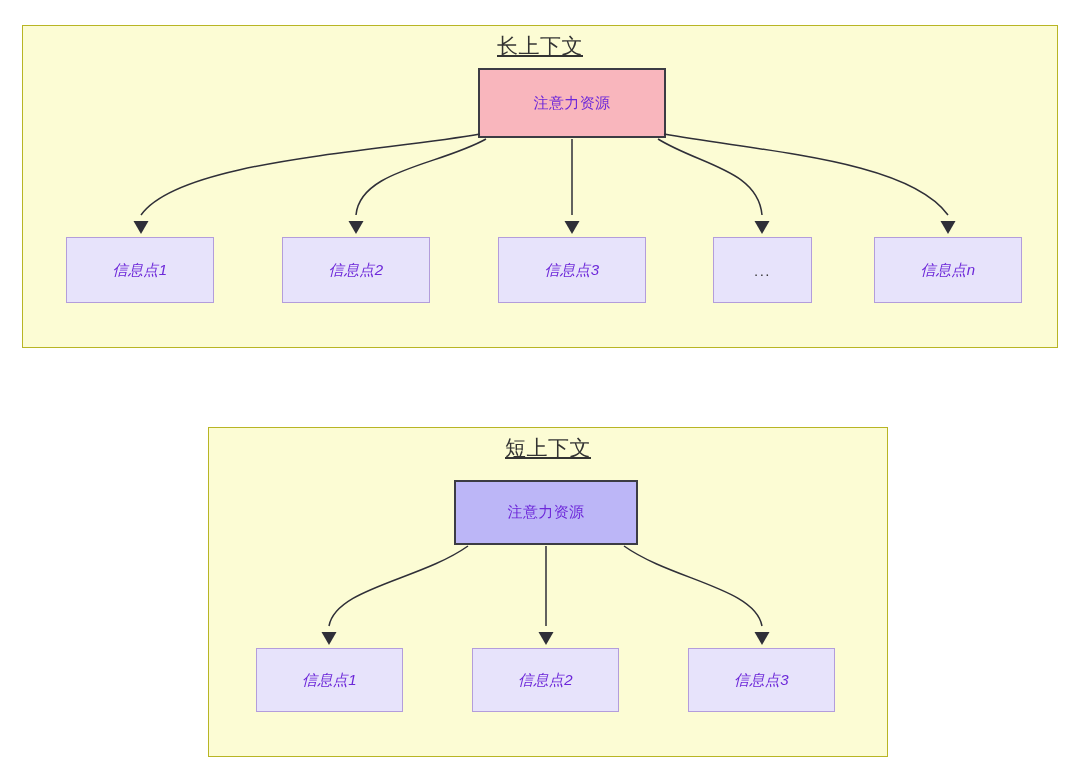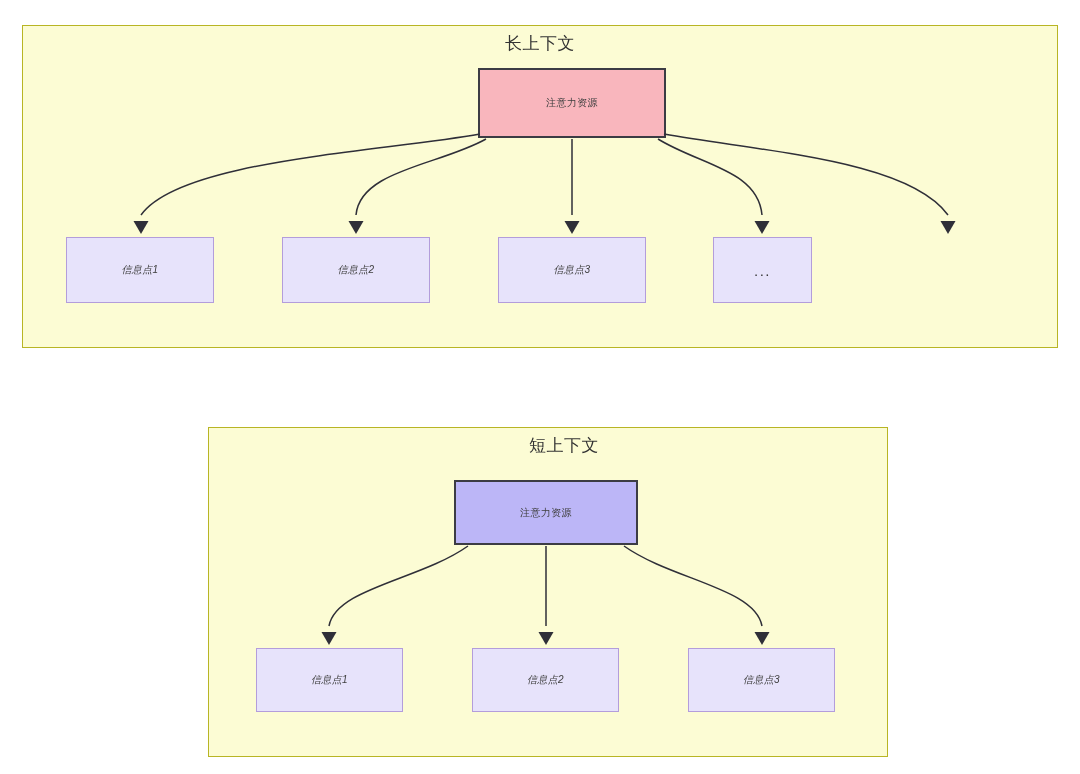--- a/index.html
+++ b/index.html
@@ -25,36 +25,37 @@
 
   .group-frame {
     position: absolute;
     background: #fcfcd4;
     border: 1.6px solid #b8b524;
     box-sizing: border-box;
   }
 
   .group-title {
     position: absolute;
-    font-size: 17px;
+    font-size: 21px;
     color: #333333;
     text-align: center;
     white-space: nowrap;
     transform: translateX(-50%);
     letter-spacing: 0.5px;
+    text-decoration: underline;
   }
 
   .node {
     position: absolute;
     box-sizing: border-box;
     display: flex;
     align-items: center;
     justify-content: center;
-    font-size: 10px;
-    color: #404040;
+    font-size: 15px;
+    color: #6d28d9;
     letter-spacing: 0.4px;
     white-space: nowrap;
   }
 
   .node-attention-long {
     background: #f9b6bd;
     border: 2.4px solid #3c3c44;
   }
 
   .node-attention-short {
@@ -111,23 +112,26 @@
   </div>
   <div class="node node-info" id="node-long-info-1" style="left: 282px; top: 237px; width: 148px; height: 66px;">
     <span>信息点2</span>
   </div>
   <div class="node node-info" id="node-long-info-2" style="left: 498px; top: 237px; width: 148px; height: 66px;">
     <span>信息点3</span>
   </div>
   <div class="node node-ellipsis" id="node-long-info-3" style="left: 713px; top: 237px; width: 99px; height: 66px;">
     <span>...</span>
   </div>
+  <div class="node node-info" id="node-long-info-4" style="left: 874px; top: 237px; width: 148px; height: 66px;">
+    <span>信息点n</span>
+  </div>
 
   <div class="group-frame" id="frame-short" style="left: 208px; top: 427px; width: 680px; height: 330px;"></div>
-  <div class="group-title" id="title-short" style="left: 548px; top: 434px; margin-left: 16px;">短上下文</div>
+  <div class="group-title" id="title-short" style="left: 548px; top: 434px;">短上下文</div>
 
   <div class="node node-attention-short" id="node-short-attention" style="left: 454px; top: 480px; width: 184px; height: 65px;">
     <span>注意力资源</span>
   </div>
 
   <div class="node node-info" id="node-short-info-0" style="left: 256px; top: 648px; width: 147px; height: 64px;">
     <span>信息点1</span>
   </div>
   <div class="node node-info" id="node-short-info-1" style="left: 472px; top: 648px; width: 147px; height: 64px;">
     <span>信息点2</span>

